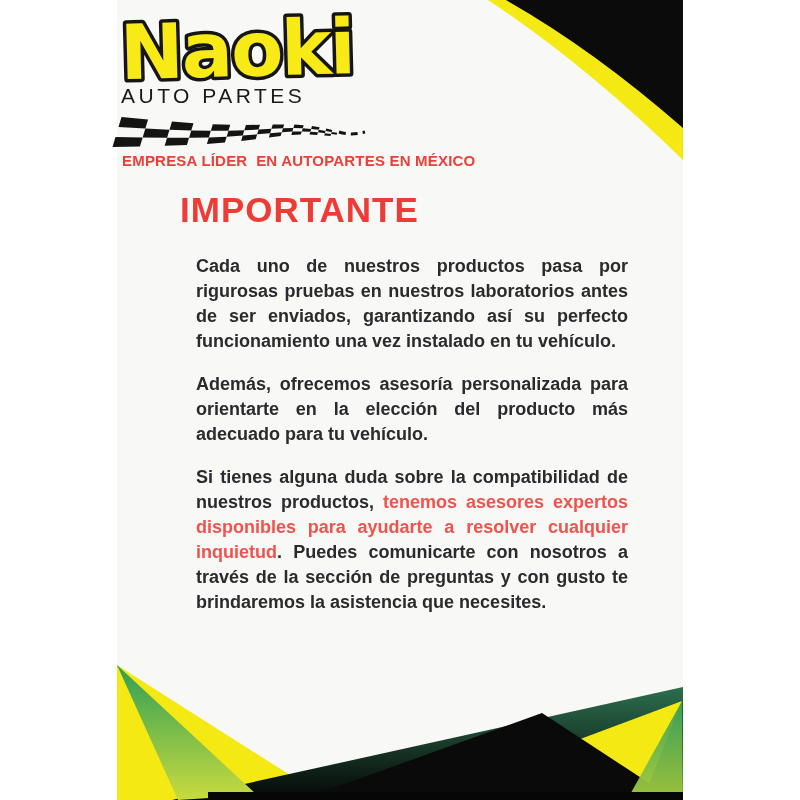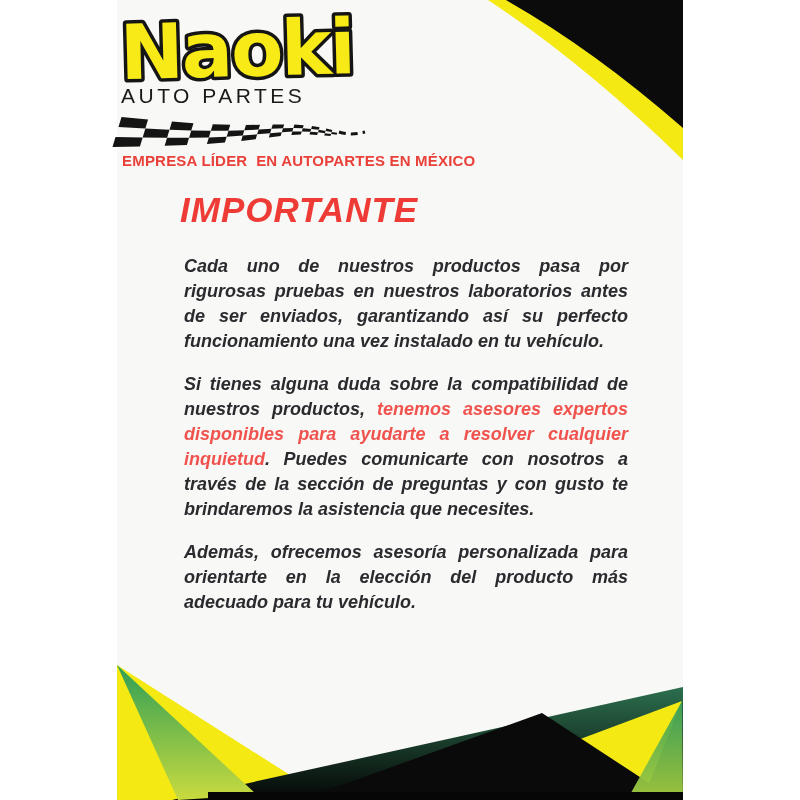--- a/index.html
+++ b/index.html
@@ -27,28 +27,28 @@
     color:#1a1a1a; font-weight:400; white-space:pre;
   }
   .flag { position:absolute; top:116px; left:0; width:250px; height:36px; overflow:visible; }
   .flag polygon { fill:#141414; }
   .flag .tail { stroke:#141414; stroke-width:3; fill:none; stroke-dasharray:7 5; }
   .tagline {
     position:absolute; top:152px; left:5px; font-size:15px; font-weight:bold;
     color:#e9403a; white-space:pre; letter-spacing:0.2px;text-align:right;
   }
   
-  .content { position:absolute; left:63px; top:190px; width:448px;font-style:italic; }
+  .content { position:absolute; left:63px; top:190px; width:448px; }
   .heading {
     font-size:35px; font-weight:bold; color:#ee3b36; margin:0 0 24px 0;
     letter-spacing:1px; font-family:"Liberation Sans", sans-serif;
   }
   .para {
     font-size:18px; line-height:25px; font-weight:bold; color:#2b2a2e;
-    text-align:justify; margin:0 0 18px 4px;
+    text-align:justify; margin:0 0 18px 16px;
   }
   .hl { color:#f0534e; }
   
   .bottomdec { position:absolute; bottom:0; left:0; width:566px; height:145px; display:block; }
 </style>
 </head>
 <body>
 
 <div class="canvas">
   <div class="flyer">
@@ -91,22 +91,22 @@
             <polygon points="214.71823103258677,15.960641301844115 220.24640792932811,16.819559206042214 219.69050187267257,18.672579394894058 214.10055763630282,18.019552622790606"></polygon>
           </g>
         <path class="tail" d="M222 16 q 12 4 26 0"></path>
       </svg>
       <div class="tagline">EMPRESA LÍDER  EN AUTOPARTES EN MÉXICO</div>
     </header>
 
     <main class="content">
       <h1 class="heading">IMPORTANTE</h1>
       <p class="para">Cada uno de nuestros productos pasa por rigurosas pruebas en nuestros laboratorios antes de ser enviados, garantizando así su perfecto funcionamiento una vez instalado en tu vehículo.</p>
+      <p class="para">Además, ofrecemos asesoría personalizada para orientarte en la elección del producto más adecuado para tu vehículo.</p>
       <p class="para"><span>Si tienes alguna duda sobre la compatibilidad de nuestros productos, </span><span class="hl">tenemos asesores expertos disponibles para ayudarte a resolver cualquier inquietud</span><span>. Puedes comunicarte con nosotros a través de la sección de preguntas y con gusto te brindaremos la asistencia que necesites.</span></p>
-      <p class="para">Además, ofrecemos asesoría personalizada para orientarte en la elección del producto más adecuado para tu vehículo.</p>
     </main>
 
     <svg class="bottomdec" viewBox="0 0 566 145" preserveAspectRatio="none">
       <defs>
         <linearGradient id="gWedge" x1="0" y1="0" x2="0" y2="1">
           <stop offset="0" stop-color="#2f9e55"></stop>
           <stop offset="1" stop-color="#c9db3e"></stop>
         </linearGradient>
         <linearGradient id="gDark" x1="0" y1="0" x2="0" y2="1">
           <stop offset="0" stop-color="#2c6f4e"></stop>

